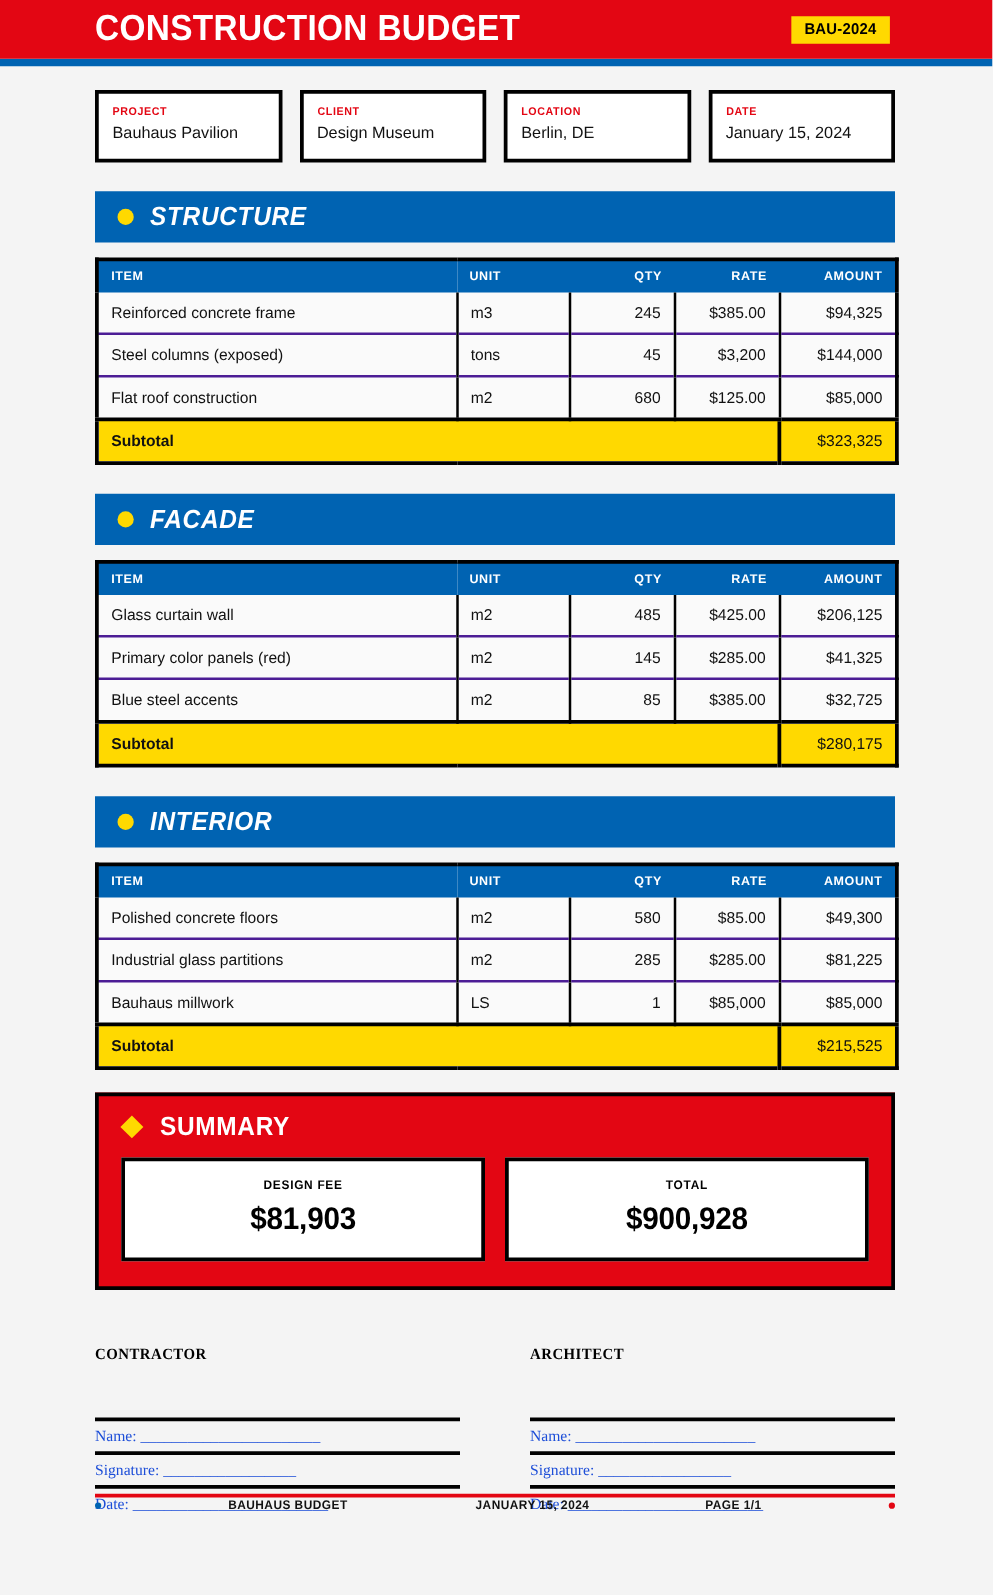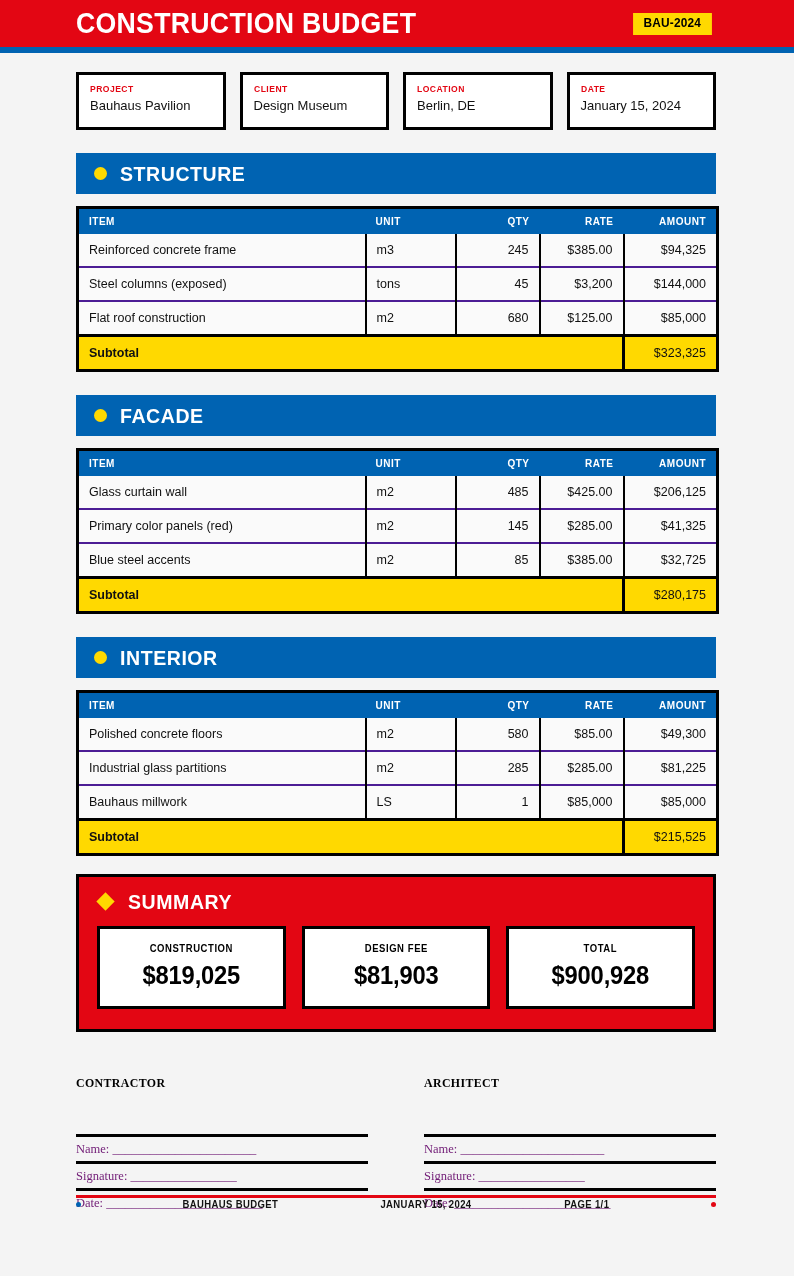--- a/index.html
+++ b/index.html
@@ -76,20 +76,21 @@
   
   .section { padding: 0 78px 0 76px; }
   .section-wrap { margin-top: 23px; }
 
   .section-header {
     background: #0063b2;
     height: 41px;
     display: flex;
     align-items: center;
     padding: 0 18px;
+    font-style: italic;
   }
   .bullet-dot {
     width: 13px; height: 13px;
     border-radius: 50%;
     background: #ffd900;
     margin-right: 13px;
     flex: none;
   }
   .section-title {
     color: #fff;
@@ -226,21 +227,21 @@
     font-size: 12.5px;
     font-weight: bold;
     letter-spacing: 0.4px;
     margin-bottom: 43px;
     transform: scaleX(0.95);
     transform-origin: left center;
   }
   .sig-rule { height: 3px; background: #000; width: 100%; }
   .sig-line {
     font-size: 12.5px;
-    color: #701a75;
+    color: #1d4ed8;
     padding: 5px 0 4px 0;
     white-space: nowrap;
     overflow: hidden;
   }
 
   
   .footer-wrap {
     position: absolute;
     left: 0; right: 0;
     bottom: 66px;
@@ -434,24 +435,20 @@
       </tbody>
     </table>
   </div>
 
   <div class="summary-block">
     <div class="summary-heading">
       <span class="diamond"></span>
       <span class="summary-heading-text">SUMMARY</span>
     </div>
     <div class="summary-cards">
-      <div class="summary-card">
-        <div class="card-label">CONSTRUCTION</div>
-        <div class="card-value">$819,025</div>
-      </div>
       <div class="summary-card">
         <div class="card-label">DESIGN FEE</div>
         <div class="card-value">$81,903</div>
       </div>
       <div class="summary-card">
         <div class="card-label">TOTAL</div>
         <div class="card-value">$900,928</div>
       </div>
     </div>
   </div>

